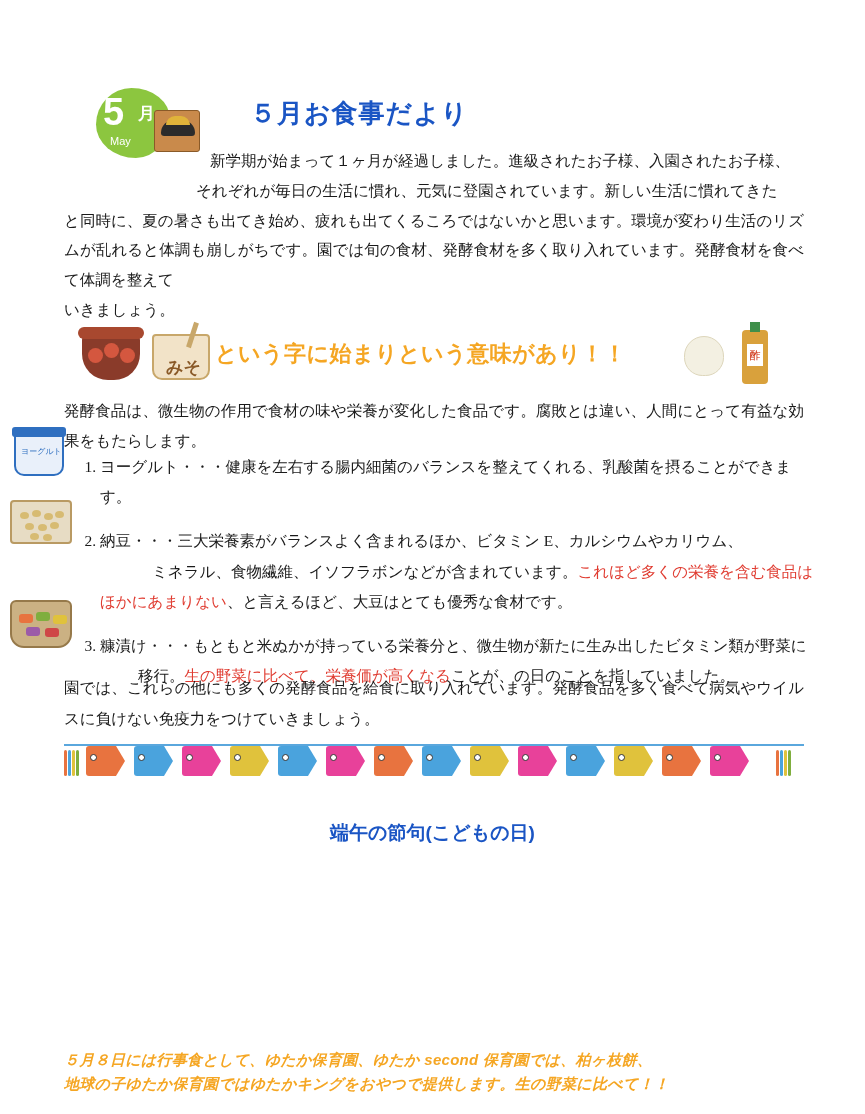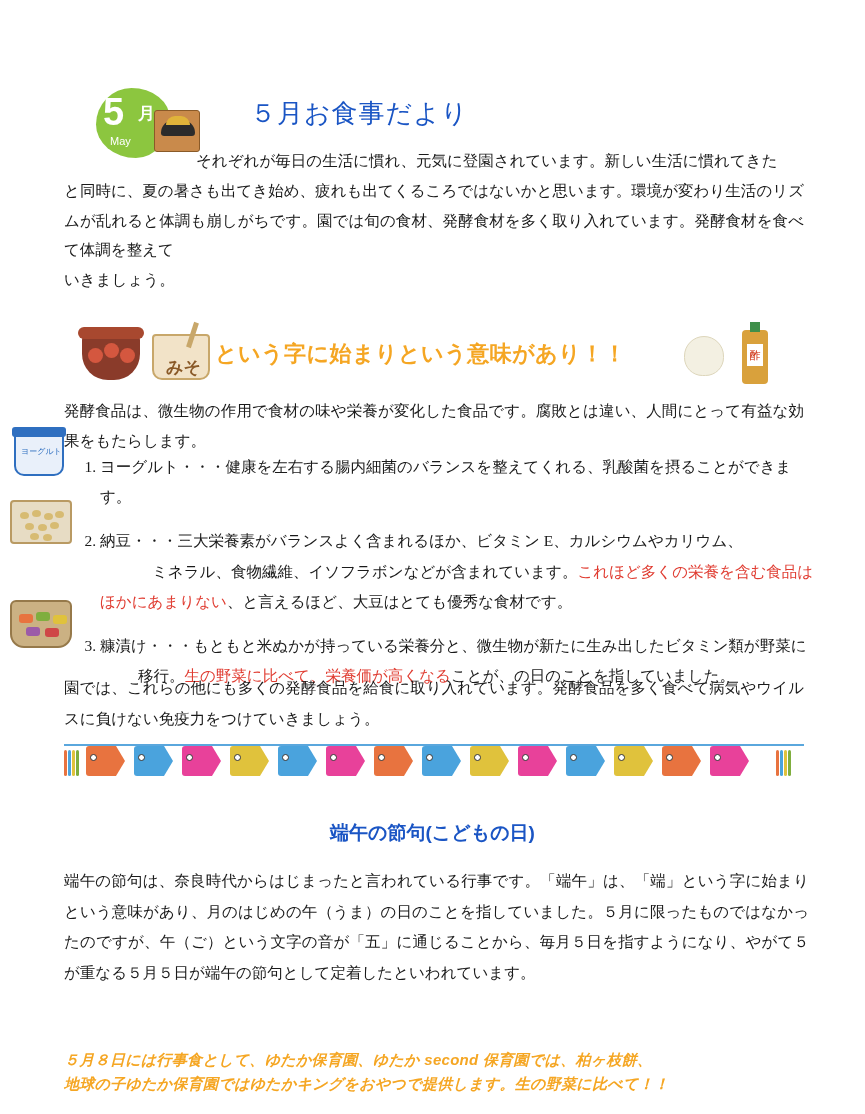--- a/index.html
+++ b/index.html
@@ -94,21 +94,21 @@
     width: 24px; height: 9px;
     background: #e0b33a;
     border-radius: 12px 12px 0 0;
   }
 
   .doc-title {
     position: absolute;
     left: 250px;
     top: 96px;
     font-family: "Liberation Sans", sans-serif;
-    font-weight: normal;
+    font-weight: bold;
     font-size: 26px;
     color: #1a55c4;
     letter-spacing: 1px;
     text-align: right;
   }
 
   .school-box {
     position: absolute;
     right: 80px;
     top: 50px;
@@ -413,20 +413,21 @@
         <span class="may-en">May</span>
       </div>
       <div class="kabuto-box"></div>
     </div>
 
     <div class="doc-title">５月お食事だより</div>
 
   </div>
 
   <div class="intro">
+    <span class="indent-first">新学期が始まって１ヶ月が経過しました。進級されたお子様、入園されたお子様、</span>
     <span class="indent-second">それぞれが毎日の生活に慣れ、元気に登園されています。新しい生活に慣れてきた</span>
     <span>と同時に、夏の暑さも出てき始め、疲れも出てくるころではないかと思います。環境が変わり生活のリズムが乱れると体調も崩しがちです。園では旬の食材、発酵食材を多く取り入れています。発酵食材を食べて体調を整えて</span>
     <span style="display:block">いきましょう。</span>
   </div>
 
   <div class="ferm-heading-zone">
     <div class="umeboshi">
       <span class="plum p1"></span>
         <span class="plum p2"></span>
         <span class="plum p3"></span>
@@ -540,21 +541,20 @@
       <i style="left:0;background:#e8733f"></i>
         <i style="left:4px;background:#4aa3dd"></i>
         <i style="left:8px;background:#e0c23c"></i>
         <i style="left:12px;background:#7fae3e"></i>
     </div>
   </div>
 
   <div class="tango-title">端午の節句(こどもの日)</div>
 
   <div class="tango-body">
-    <p>端午の節句は、奈良時代からはじまったと言われている行事です。「端午」は、「端」という字に始まりという意味があり、月のはじめの午（うま）の日のことを指していました。５月に限ったものではなかったのですが、午（ご）という文字の音が「五」に通じることから、毎月５日を指すようになり、やがて５が重なる５月５日が端午の節句として定着したといわれています。</p>
   </div>
 
   <div class="notice">
     <div>５月８日には行事食として、ゆたか保育園、ゆたか second 保育園では、柏ヶ枝餅、</div>
     <div>地球の子ゆたか保育園ではゆたかキングをおやつで提供します。生の野菜に比べて！！</div>
   </div>
 
 </div>
 
 </body></html>

